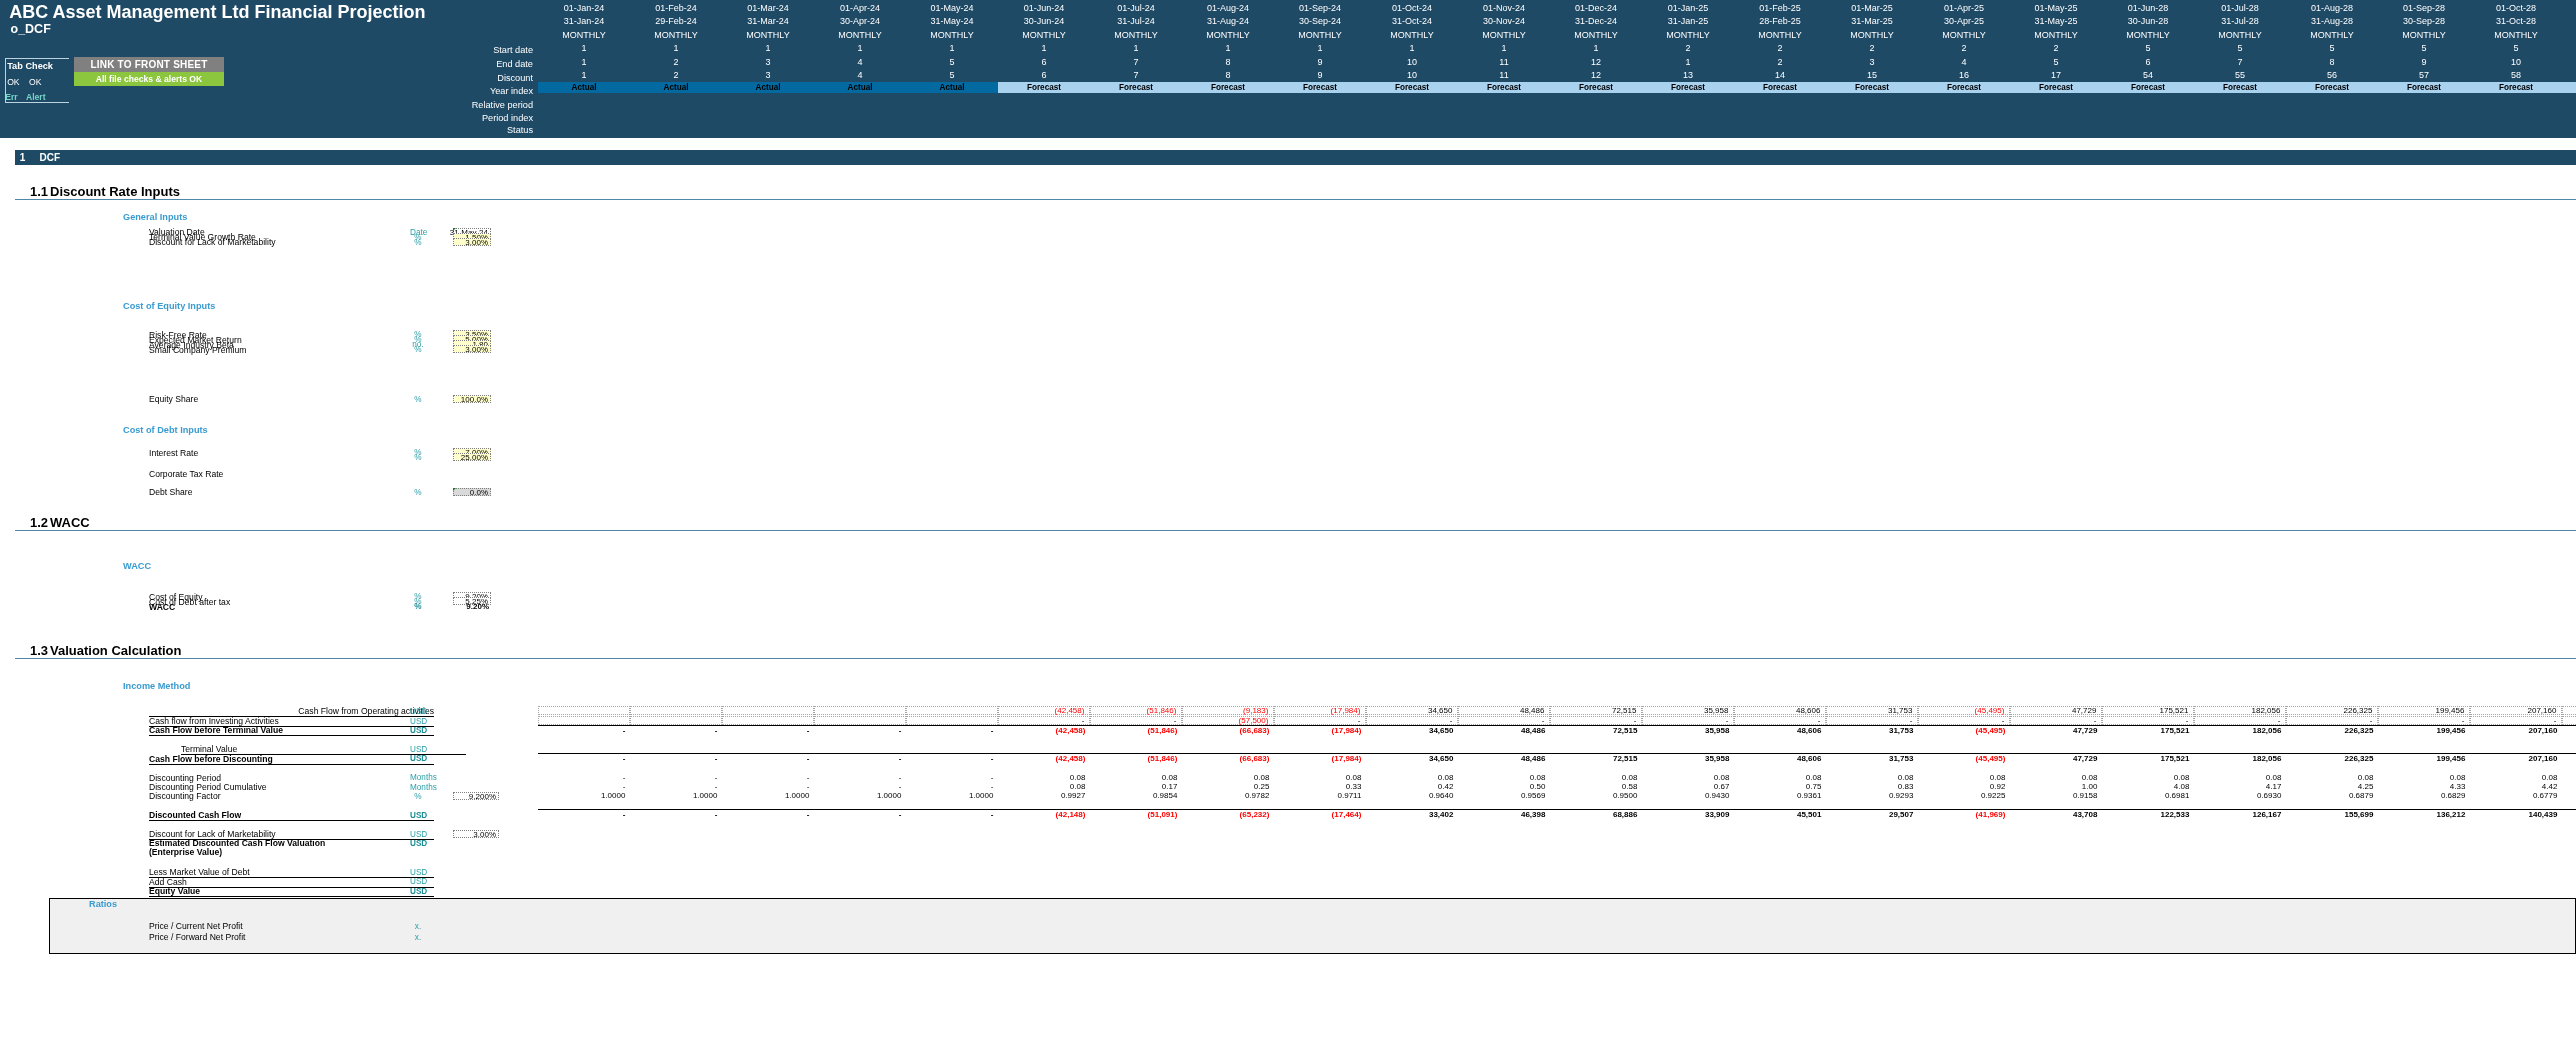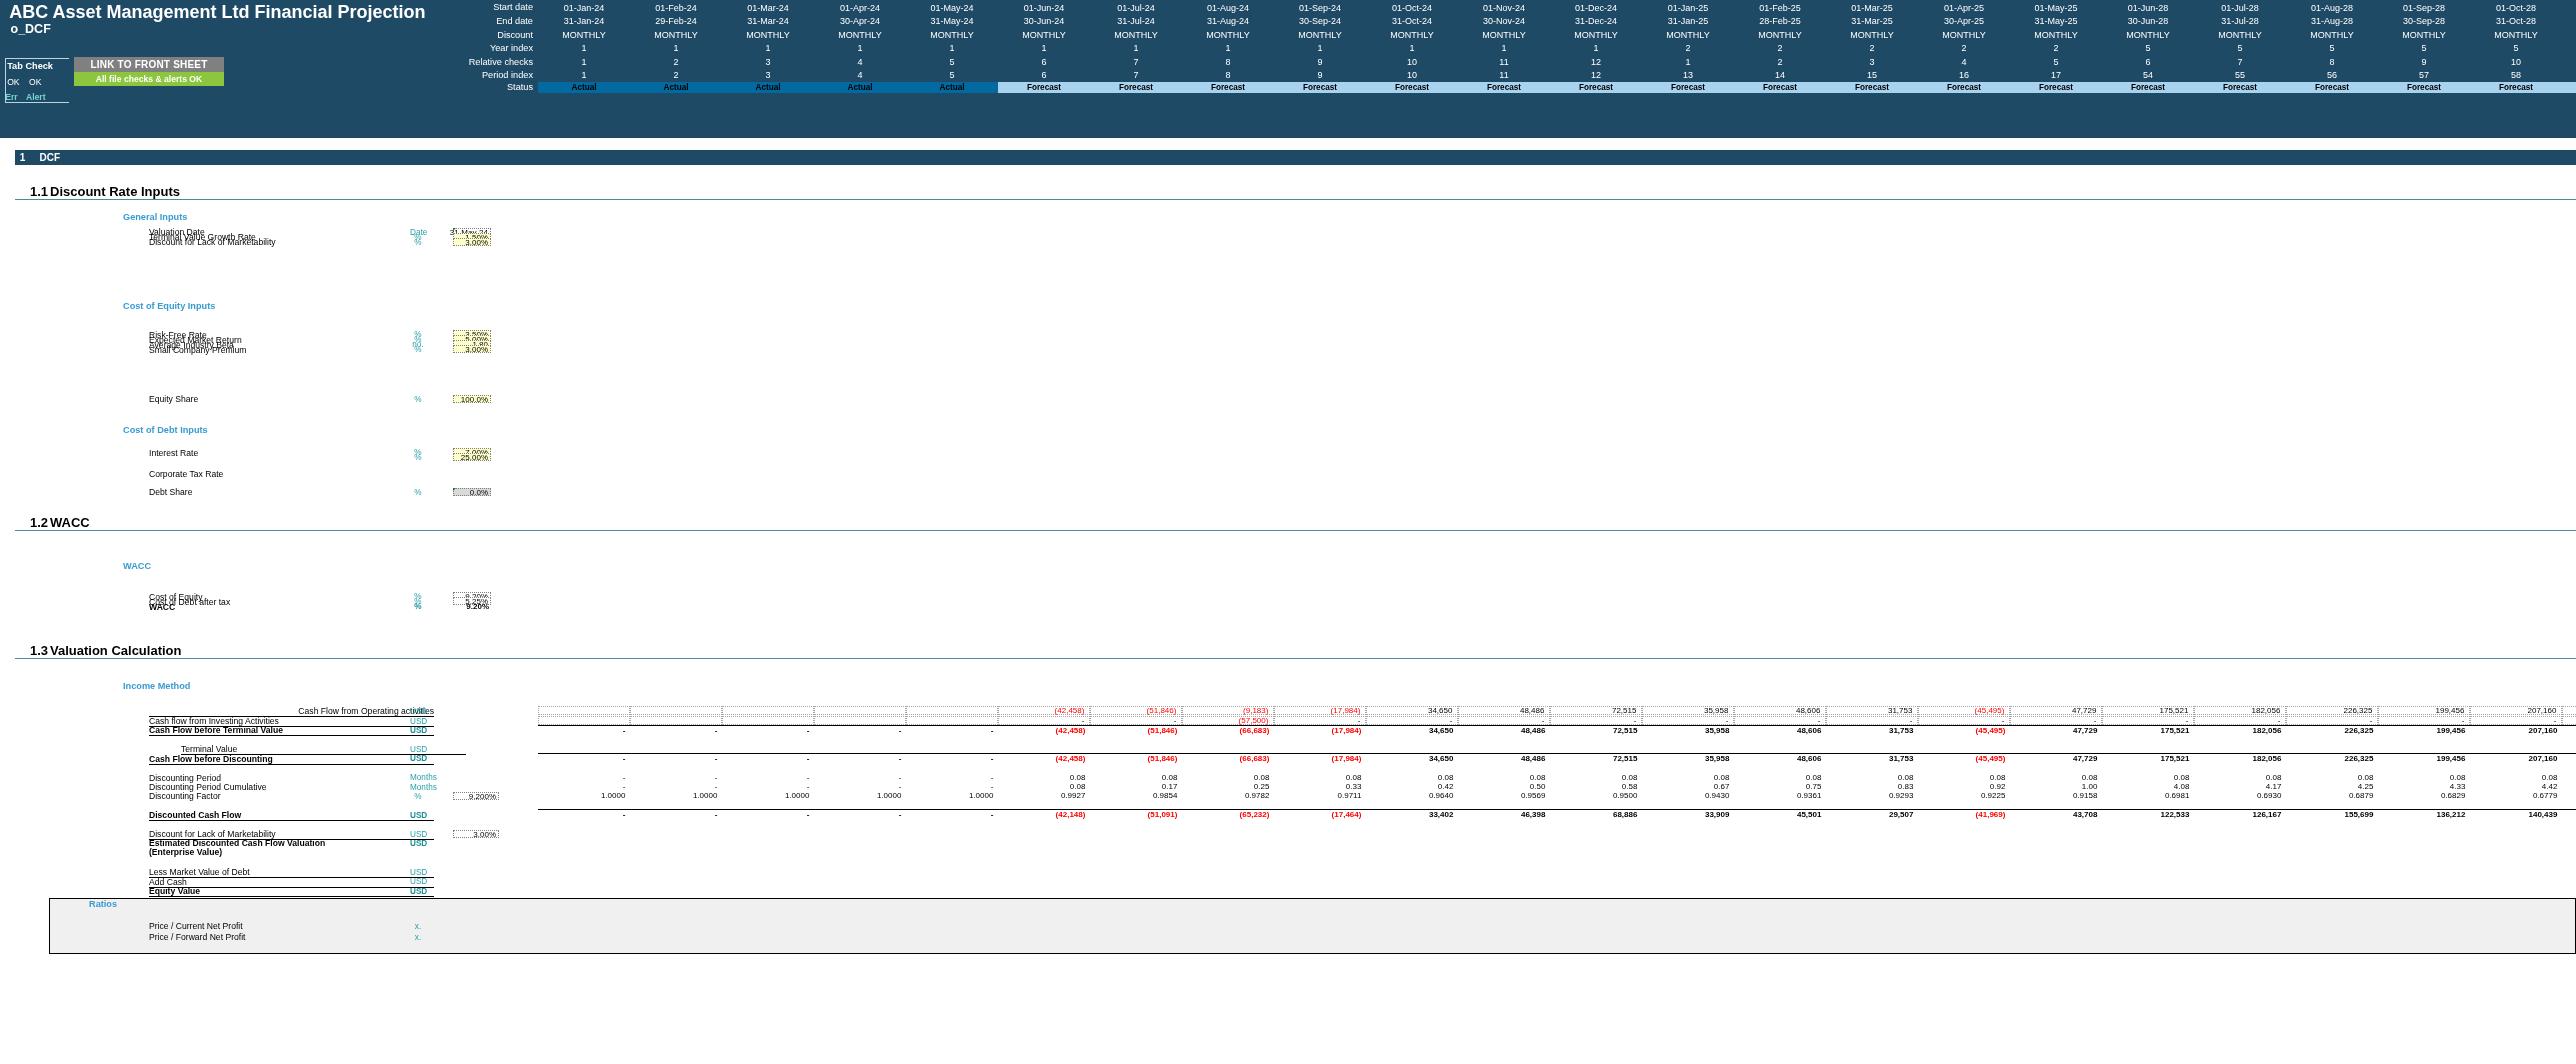--- a/index.html
+++ b/index.html
@@ -42,21 +42,21 @@
   }
   .btn-checks{
     position:absolute;left:74px;top:72px;width:150px;height:14px;
     background:#8cc63e;color:#ffffff;font-size:8.6px;font-weight:bold;
     display:flex;align-items:center;justify-content:center;
   }
 
   
   .hdr-lbl{
     position:absolute;right:2365px;
-    font-size:9.2px;color:#ffffff;white-space:nowrap;text-align:right;
+    font-size:9.2px;color:#ffffff;white-space:nowrap;text-align:right;margin-top:43px;
   }
 
   
   .hrow{position:absolute;height:12.5px;display:flex;}
   .hcell{
     flex:0 0 auto;width:92px;
     font-size:9px;color:#ffffff;text-align:center;
     display:flex;align-items:center;justify-content:center;
     white-space:nowrap;
   }
@@ -162,21 +162,21 @@
 
     <div class="btn-link">LINK TO FRONT SHEET</div>
     <div class="btn-checks">All file checks &amp; alerts OK</div>
   </div>
 
   <div id="hdr-labels">
       <div class="hdr-lbl" style="top: 2px; right: 2043px;">Start date</div>
       <div class="hdr-lbl" style="top: 16px; right: 2043px;">End date</div>
       <div class="hdr-lbl" style="top: 30px; right: 2043px;">Discount</div>
       <div class="hdr-lbl" style="top: 43px; right: 2043px;">Year index</div>
-      <div class="hdr-lbl" style="top: 57px; right: 2043px;">Relative checks</div>
+      <div class="hdr-lbl" style="top: 57px; right: 2043px;">Relative period</div>
       <div class="hdr-lbl" style="top: 70px; right: 2043px;">Period index</div>
       <div class="hdr-lbl" style="top: 82px; right: 2043px;">Status</div>
     </div>
 
   <div id="hdr-grids">
       <div class="hrow" style="left: 538px; top: 1.3px;">
         <div class="hcell">01-Jan-24</div>
         <div class="hcell">01-Feb-24</div>
         <div class="hcell">01-Mar-24</div>
         <div class="hcell">01-Apr-24</div>

